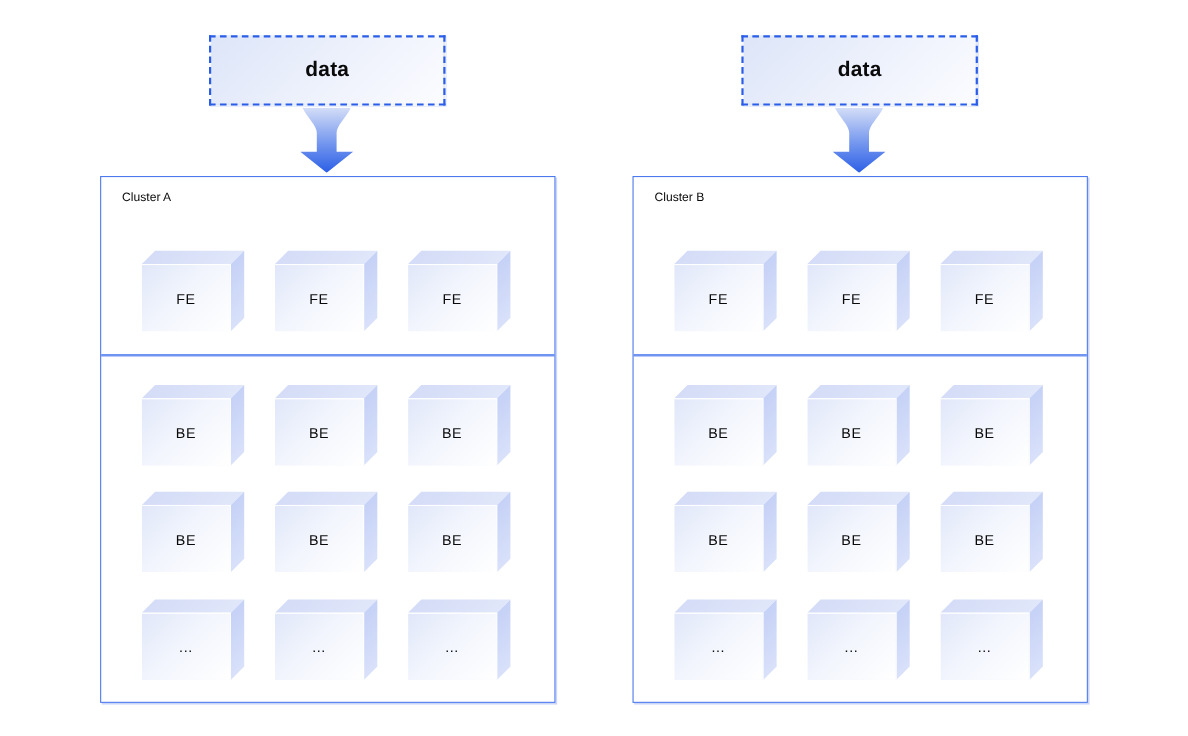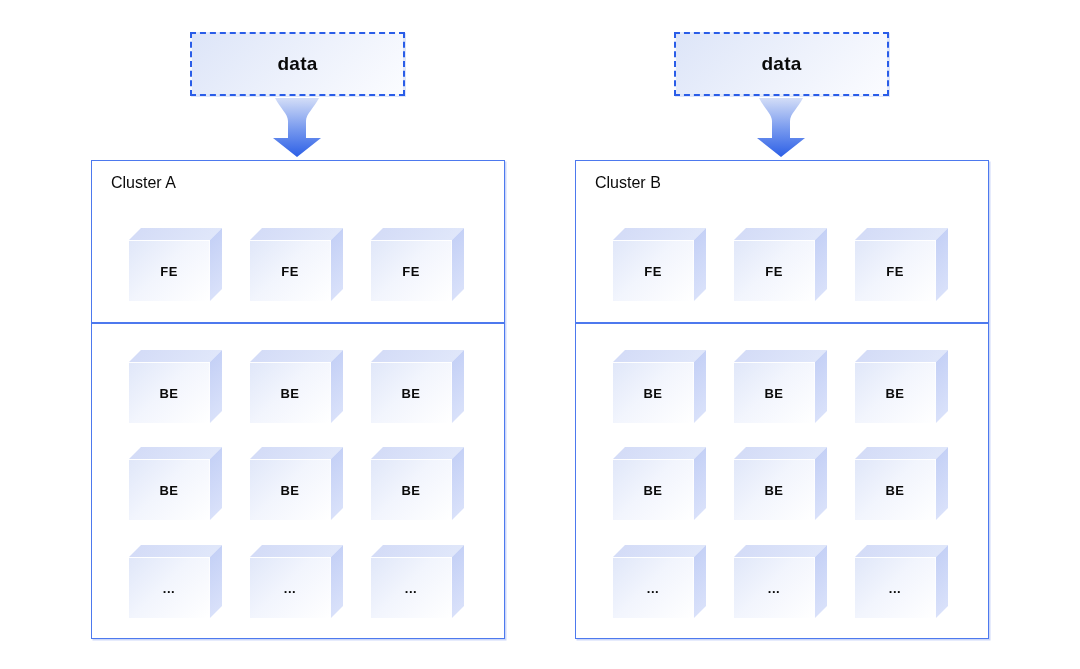--- a/index.html
+++ b/index.html
@@ -26,21 +26,21 @@
   .flow-arrow{position:absolute;left:182px;top:98px;width:48px;height:59px;}
 
   
   .cluster-box{
     position:absolute;left:0;top:160px;width:414px;height:479px;
     box-sizing:border-box;background:#ffffff;
     border:1px solid #4d79ee;
     box-shadow:1.5px 1.5px 0 rgba(110,140,235,0.35);
   }
   .cluster-title{
-    position:absolute;left:19px;top:13px;font-size:16px;color:#0a0a0a;
+    position:absolute;left:19px;top:13px;font-size:11px;color:#0a0a0a;
   }
   .fe-section{
     position:absolute;left:0;top:0;width:100%;height:162px;box-sizing:border-box;
     border-bottom:1px solid #4d79ee;
   }
   .be-section{
     position:absolute;left:0;top:162px;width:100%;height:317px;box-sizing:border-box;
     border-top:1px solid #4d79ee;
     text-align:center;
   }
@@ -64,21 +64,21 @@
     background:linear-gradient(to bottom,#c5d1f6,#d9e1fa);
     transform:skewY(-45deg);transform-origin:top left;
   }
   .cube-front{
     position:absolute;left:0;top:12px;width:81px;height:61px;box-sizing:border-box;
     background:linear-gradient(135deg,#e0e7f9 0%,#f2f5fd 45%,#ffffff 100%);
     border-top:1px solid rgba(255,255,255,0.9);
     border-right:1px solid rgba(255,255,255,0.9);
     display:flex;align-items:center;justify-content:center;
   }
-  .cube-label{font-size:13px;color:#0a0a0a;letter-spacing:.5px;font-weight:700;}
+  .cube-label{font-size:13px;color:#0a0a0a;letter-spacing:.5px;font-weight:400;}
 </style>
 </head>
 <body>
 
 <div class="cluster-col" id="col-a">
 
   <div class="data-box">
     <span class="data-label">data</span>
   </div>
 

